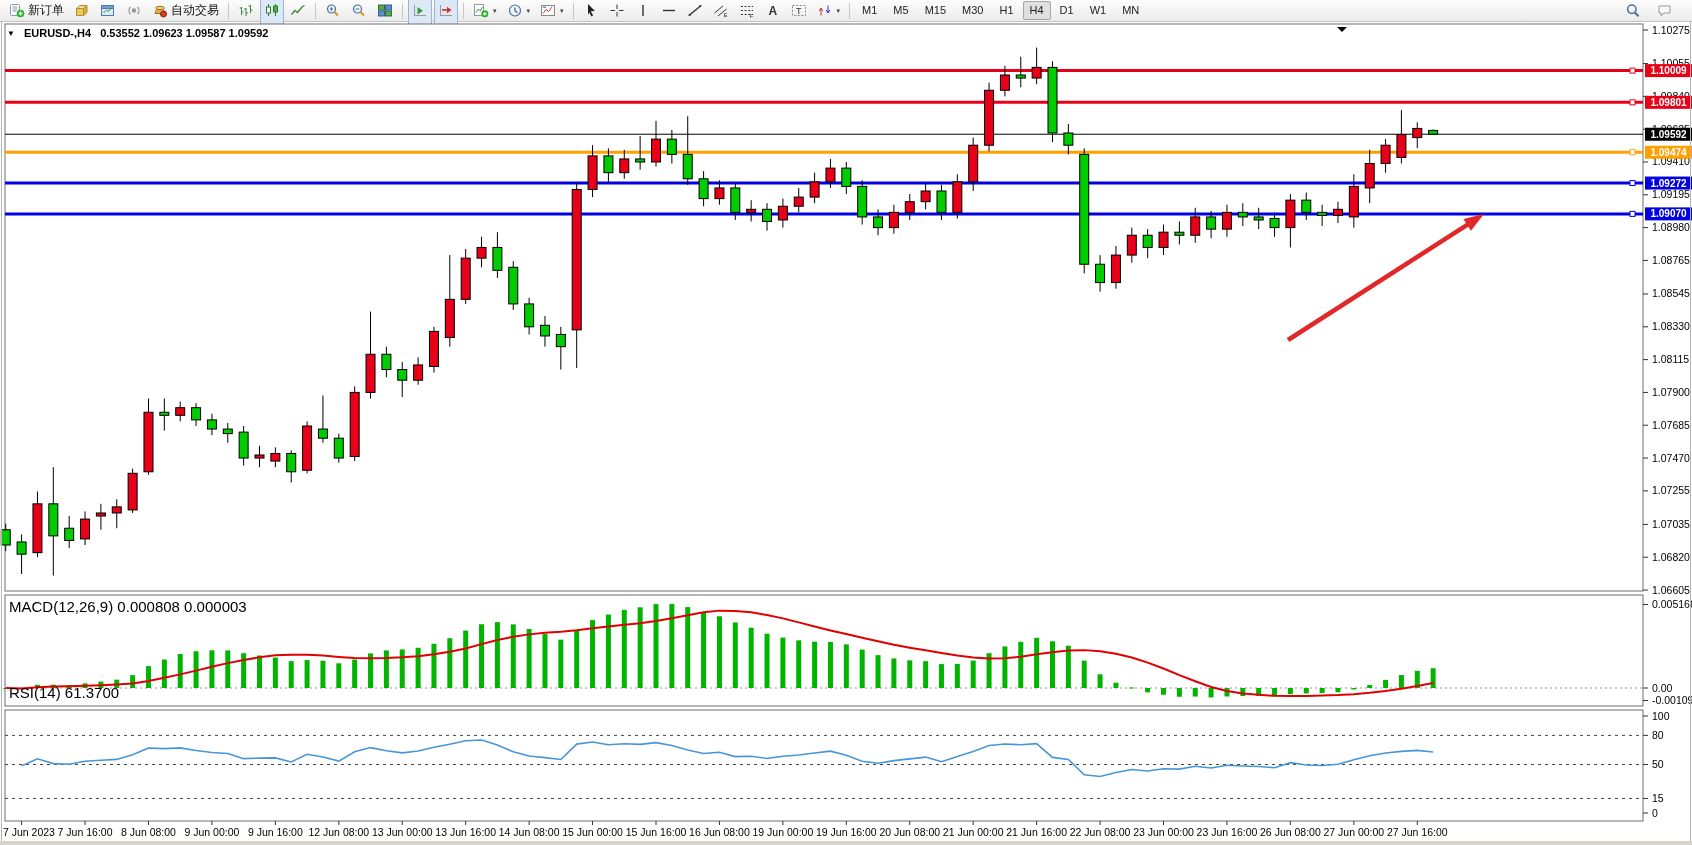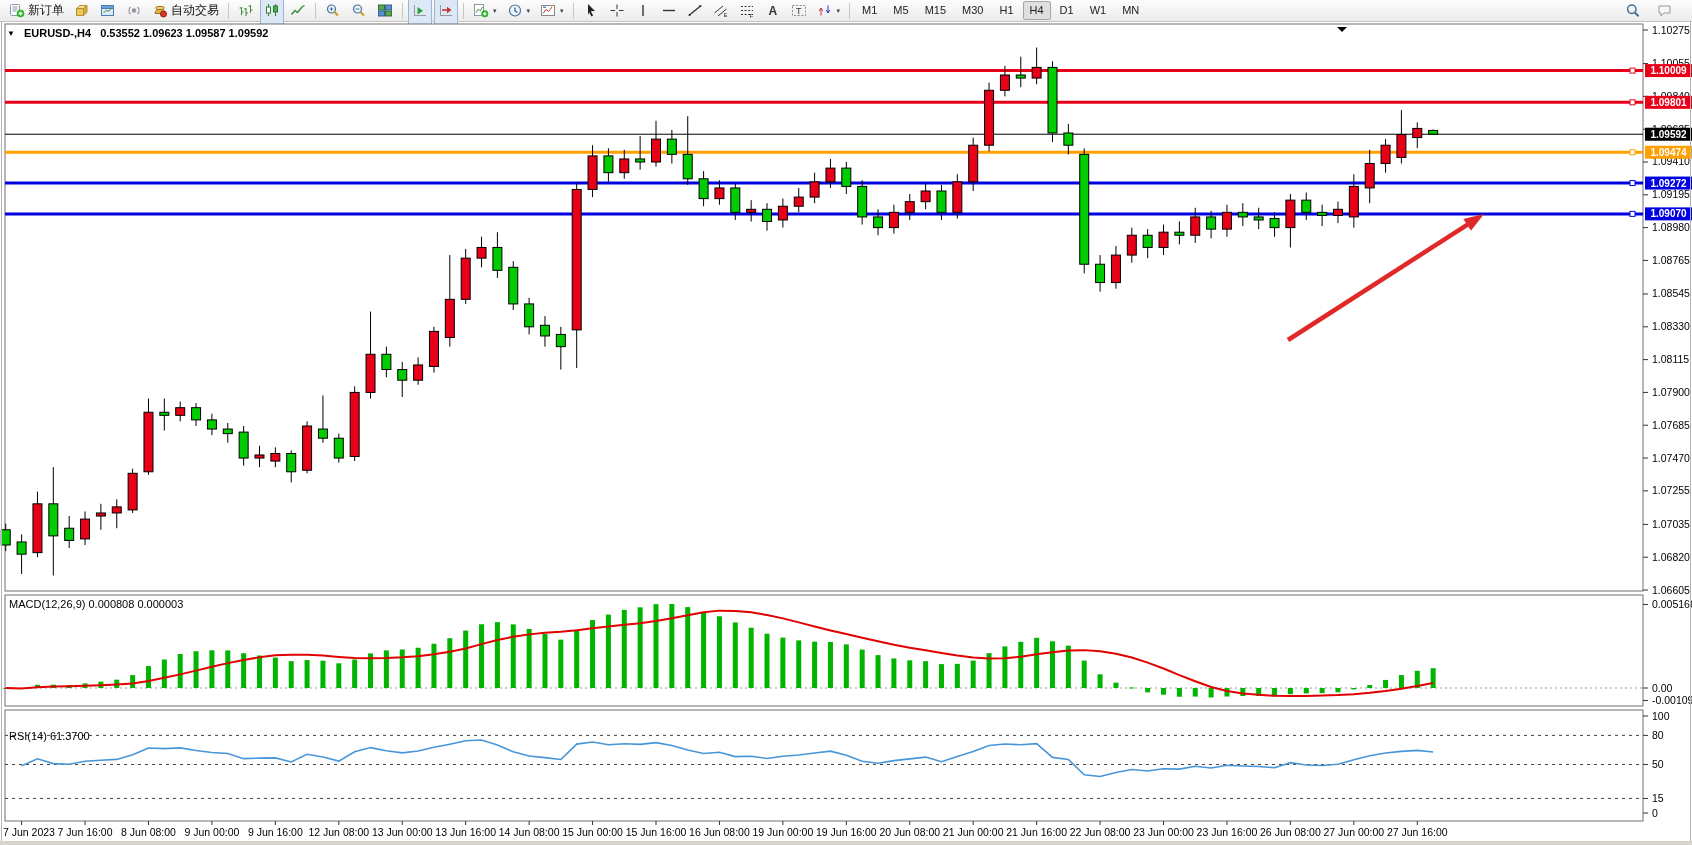--- a/index.html
+++ b/index.html
@@ -13,23 +13,23 @@
   .sep{width:1px;height:16px;background:#c6c6c6;margin:0 4px;flex:0 0 auto}
   .tf{font-size:11px;color:#222;padding:0 6px;height:17px;line-height:17px;border:1px solid transparent;border-radius:2px;margin:0 1px}
   .tf.active{background:#dfdfdf;border-color:#a6a6a6}
   #tb-right{margin-left:auto;display:flex;align-items:center;gap:6px;padding-right:10px}
   #chat-wrap{position:relative}
   #badge{position:absolute;top:-4px;right:-7px;background:#e03c1e;color:#fff;border-radius:8px;font-size:9px;font-weight:bold;padding:1px 4px;border:1px solid #fff}
   #chartwrap{position:absolute;top:22px;left:0;width:1692px;height:823px}
   #chart-svg{position:absolute;top:0;left:0}
   #chart-title{position:absolute;top:5px;left:7px;display:flex;gap:9px;align-items:center;font-size:11px;font-weight:bold;color:#000}
   #chart-title .tri{font-size:8px;font-weight:normal;color:#000}
-  .indlabel{position:absolute;left:9px;font-size:11px;color:#000;white-space:nowrap}
+  .indlabel{position:absolute;left:9px;font-size:15px;color:#000;white-space:nowrap}
   #macd-label{top:576px}
-  #rsi-label{top:708px}
+  #rsi-label{top:662px}
   #bottom-strip{position:absolute;left:0;top:841px;width:1692px;height:4px;background:#d6d3cb}
   .edge{position:absolute;top:22px;width:1px;height:823px;background:#b4b4b4}
 </style>
 </head>
 <body>
 
 <div id="toolbar">
     <div class="tbtn">
       <svg width="16" height="15" viewBox="0 0 16 15">
         <rect x="1.5" y="1.5" width="9" height="11" rx="1" fill="#fff" stroke="#8899aa"></rect>

